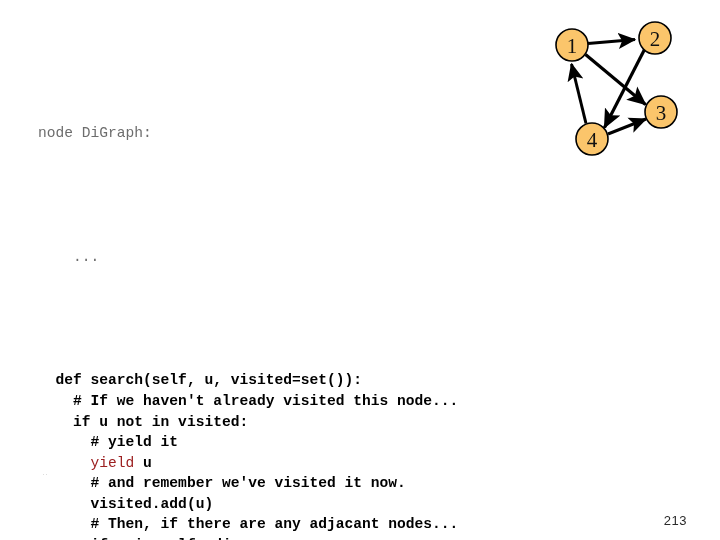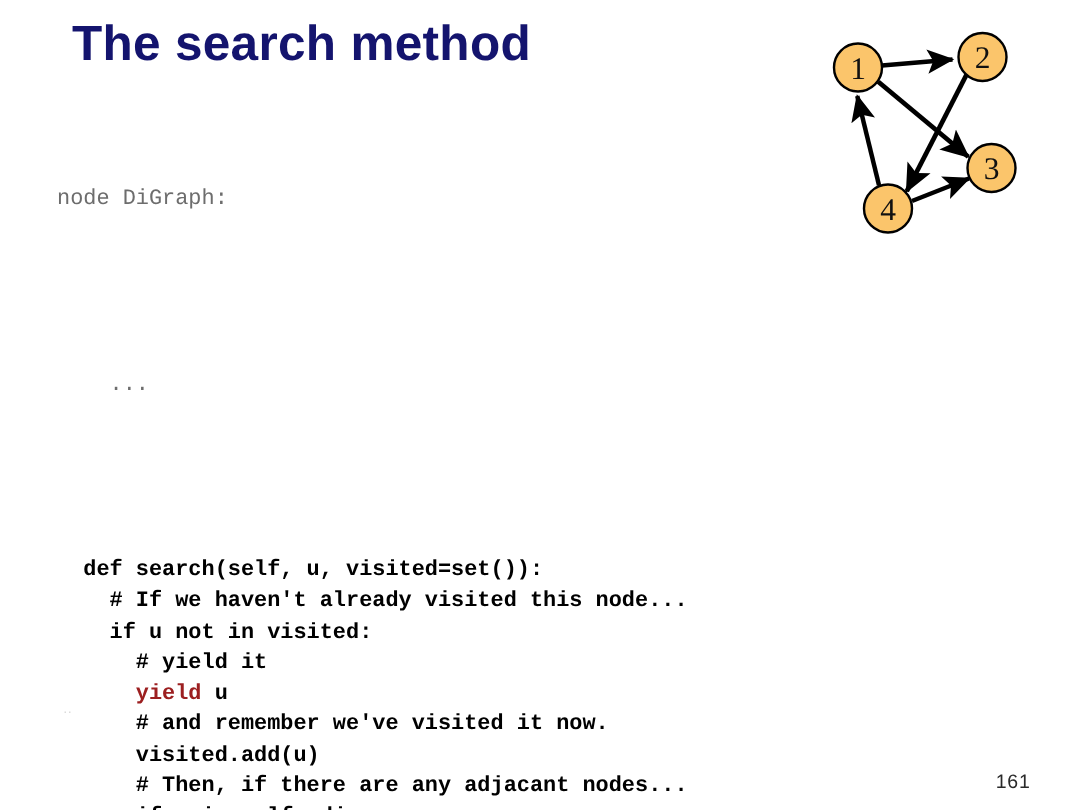--- a/index.html
+++ b/index.html
@@ -74,21 +74,21 @@
     font-weight: normal;
   }
   .code-line.strong {
     font-weight: bold;
   }
   .code-line.spacer {
     height: 20.6px;
   }
   .kw-yield {
     color: #9c1f20;
-    font-weight: bold;
+    font-weight: normal;
   }
 
   
   #page-number {
     position: absolute;
     right: 33px;
     bottom: 12px;
     font-family: "Liberation Sans", sans-serif;
     font-size: 13px;
     color: #2a2a2a;
@@ -104,21 +104,20 @@
     font-size: 9px;
     line-height: 8px;
     font-family: "Liberation Sans", sans-serif;
   }
 </style>
 </head>
 <body>
 
 <div id="slide">
 
-  <div id="title">The search method</div>
 
   <div id="graph">
     <svg width="172" height="168" viewBox="0 0 172 168">
       <defs>
         <marker id="ah" markerWidth="7" markerHeight="7" refX="5.6" refY="3" orient="auto" markerUnits="strokeWidth">
           <path d="M0,0.3 L6,3 L0,5.7 L1.3,3 Z" fill="#000000"></path>
         </marker>
       </defs>
 
       <line x1="54" y1="37.6" x2="101" y2="33.6" stroke="#000000" stroke-width="3" marker-end="url(#ah)"></line>
@@ -152,15 +151,15 @@
 
   <div id="code">
     <div class="code-line dim">node DiGraph:</div>
     <div class="code-line spacer"></div>
     <div class="code-line dim">    ...</div>
     <div class="code-line spacer"></div>
     <div id="code-body"><div class="code-line strong">  def search(self, u, visited=set()):</div><div class="code-line strong">    # If we haven't already visited this node...</div><div class="code-line strong">    if u not in visited:</div><div class="code-line strong">      # yield it</div><div class="code-line strong">      <span class="kw-yield">yield</span> u</div><div class="code-line strong">      # and remember we've visited it now.</div><div class="code-line strong">      visited.add(u)</div><div class="code-line strong">      # Then, if there are any adjacant nodes...</div><div class="code-line strong">      if u in self.adj:</div></div>
   </div>
 
   <div id="corner-mark">··</div>
-  <div id="page-number">161</div>
+  <div id="page-number">213</div>
 
 </div>
 
 </body></html>

